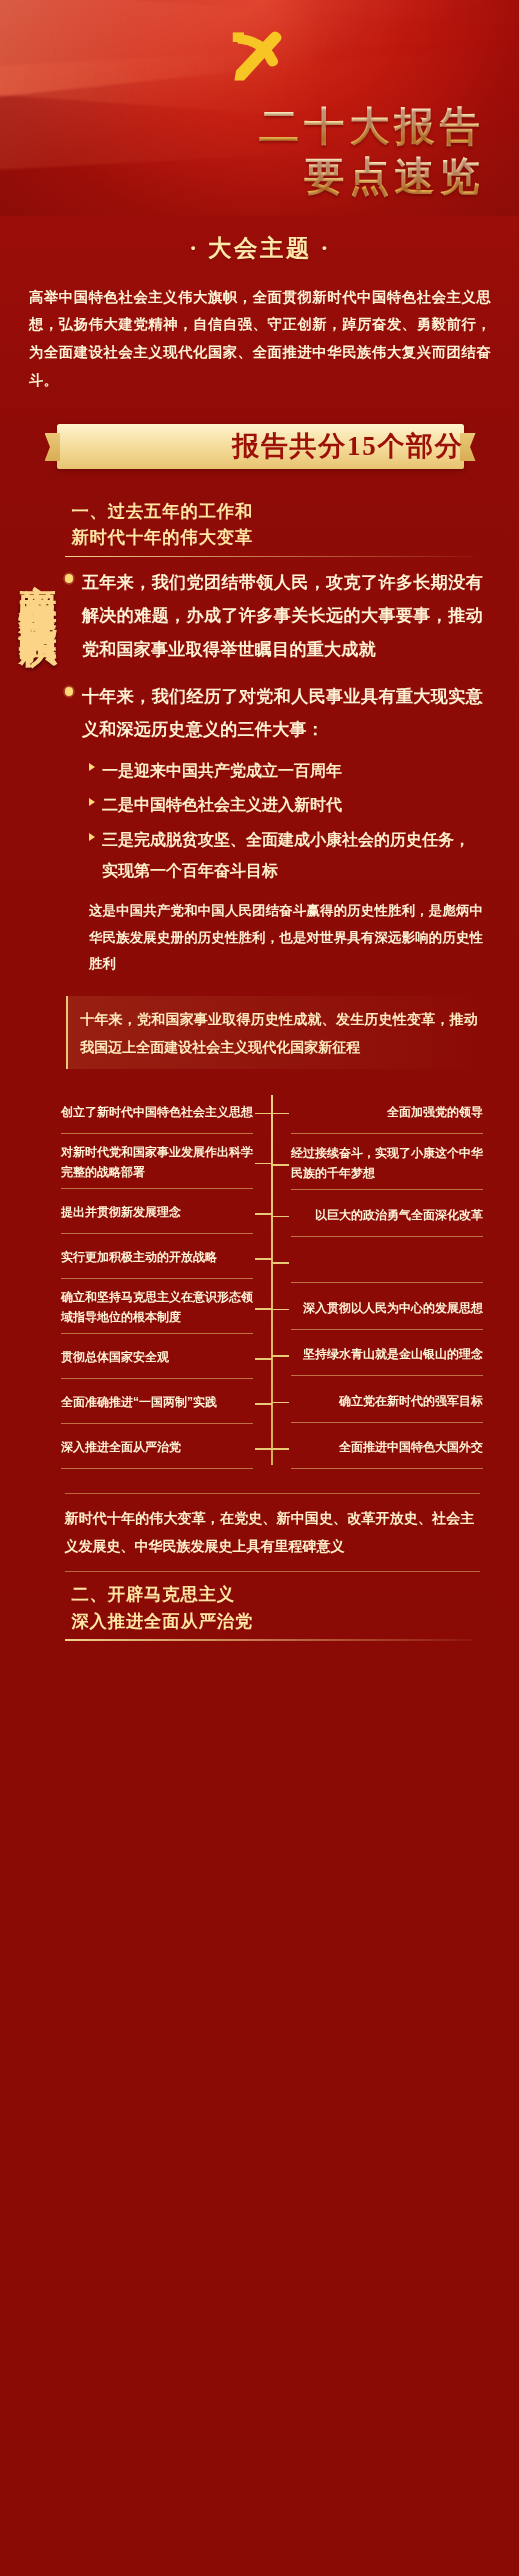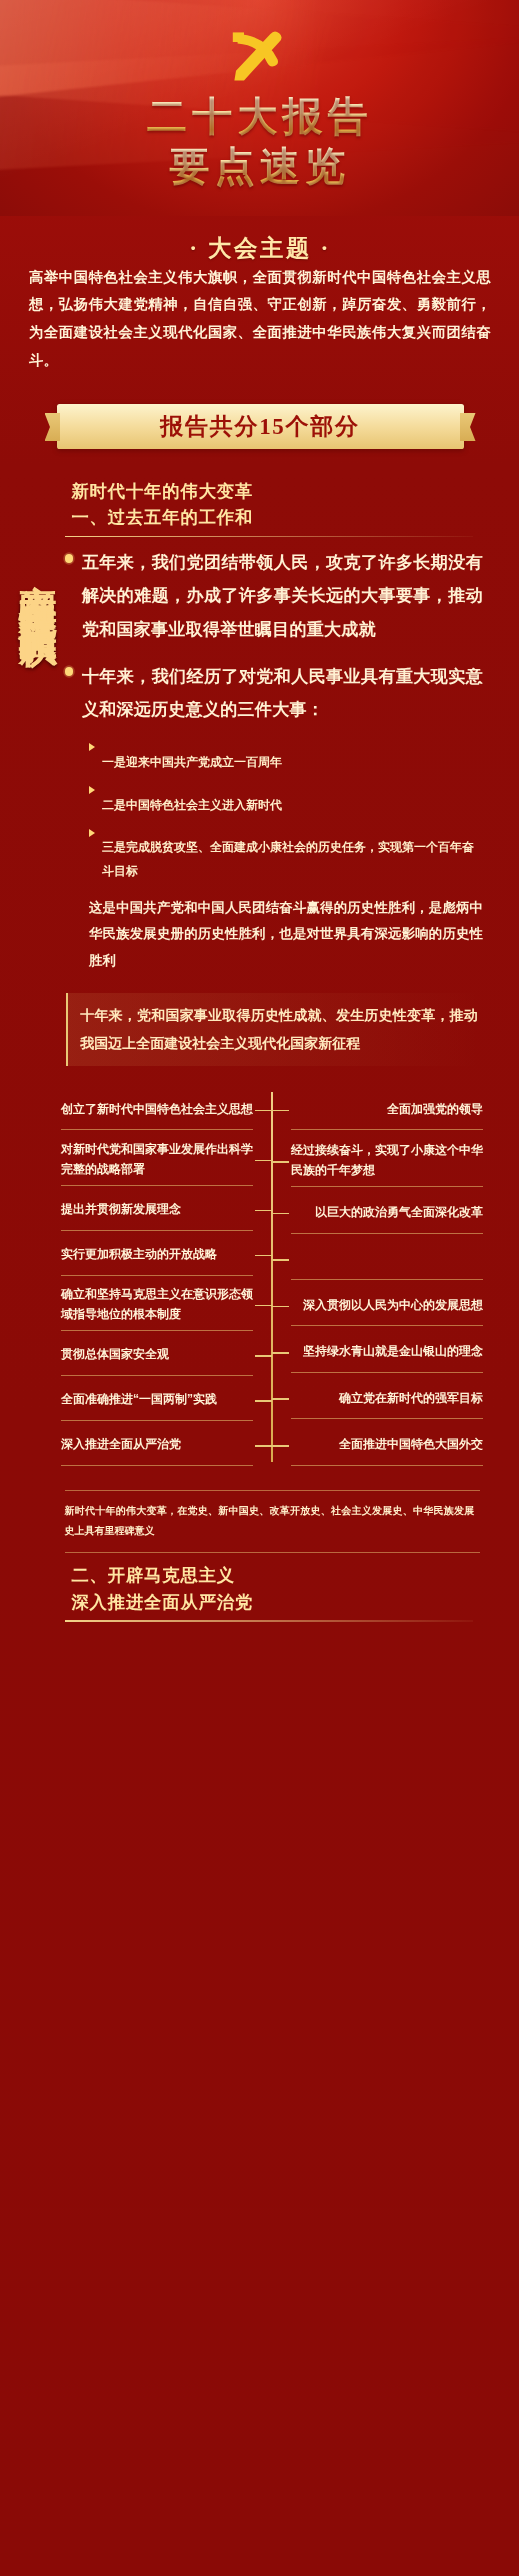--- a/index.html
+++ b/index.html
@@ -50,24 +50,24 @@
     display: flex; align-items: center; justify-content: center;
   }
   .emblem {
     width: 80px; height: 80px;
     display: block;
   }
 
   .title-block {
     position: absolute;
     left: 50%;
-    top: 92px;
+    top: 102px;
     transform: translateX(-50%);
     width: 450px;
-    text-align: center;
+    text-align: right;
   }
   .title-line {
     font-size: 40px;
     font-weight: bold;
     letter-spacing: 5.2px;
     line-height: 1.25;
     background: linear-gradient(180deg, #fff6d8 0%, #ffe9a8 40%, #e8b445 75%, #f7dd9b 100%);
     -webkit-background-clip: text;
     background-clip: text;
     color: transparent;
@@ -91,20 +91,21 @@
     text-shadow: 0 0.9px 1.7px rgba(80,0,0,.5);
   }
   .theme-body {
     font-size: 14.3px;
     line-height: 1.95;
     color: #fff3d6;
     text-align: justify;
     text-align-last: left;
     font-weight: bold;
     letter-spacing: 0.3px;
+    margin-top: 20px;
   }
 
   
   .ribbon {
     position: relative;
     width: 407px;
     margin: 5.2px auto 0 auto;
     height: 45px;
   }
   .ribbon .bar {
@@ -119,22 +120,22 @@
     position: absolute; top: 8.7px;
     width: 15.6px; height: 28px;
     background: linear-gradient(180deg,#e9c877,#d8ad54);
   }
   .ribbon .bar:before { left: -12px; clip-path: polygon(0 0,100% 0,100% 100%,0 100%,35% 50%); }
   .ribbon .bar:after  { right: -12px; clip-path: polygon(0 0,100% 0,65% 50%,100% 100%,0 100%); }
   .ribbon .txt {
     position: relative;
     z-index: 2;
     line-height: 45px;
-    text-align: center;
-    font-size: 23px;
+    text-align: right;
+    font-size: 27px;
     font-weight: bold;
     color: #9c1007;
     letter-spacing: 1.7px;
     font-family: "Liberation Serif", serif;
   }
 
   
   .side-slogan {
     position: absolute;
     left: 8.7px;
@@ -214,25 +215,24 @@
   }
   .sub-item .tri {
     flex: 0 0 auto;
     margin-top: 8.7px;
     width: 0; height: 0;
     border-left: 6px solid #ffd878;
     border-top: 4.3px solid transparent;
     border-bottom: 4.3px solid transparent;
   }
   .sub-item .txt {
-    font-size: 12px;
+    font-size: 16px;
     line-height: 1.95;
     color: #ffeec9;
     font-weight: bold;
-    margin-top: 16px;
   }
 
   .para {
     margin: 12px 0 8px 28px;
     font-size: 13.4px;
     line-height: 1.95;
     color: #fff1d3;
     font-weight: bold;
     text-align: justify;
   }
@@ -307,21 +307,21 @@
     position: absolute;
     left: 0; right: 0; bottom: 1.7px;
     height: 0.9px;
     background: rgba(233,200,119,.55);
   }
 
   
   .emph {
     margin: 22.5px 3.5px 0 3.5px;
     padding: 10.4px 5.2px 10.4px 0;
-    font-size: 10px;
+    font-size: 14px;
     line-height: 2;
     color: #ffeec9;
     font-weight: bold;
     text-align: justify;
     border-top: 1.7px solid rgba(233,200,119,.5);
     border-bottom: 1.7px solid rgba(233,200,119,.5);
   }
 
   .sec-head.second { }
 
@@ -362,22 +362,22 @@
   <div class="ribbon">
     <div class="bar"></div>
     <div class="txt">报告共分15个部分</div>
   </div>
 
   <div class="side-slogan">高举中国特色社会主义伟大旗帜</div>
 
   <div class="content">
 
     <div class="sec-head">
+      <div class="sh-line">一、过去五年的工作和</div>
       <div class="sh-line">新时代十年的伟大变革</div>
-      <div class="sh-line">一、过去五年的工作和</div>
       <div class="underline"></div>
     </div>
 
     <div class="bullet">
       <div class="dot"></div>
       <div class="txt">五年来，我们党团结带领人民，攻克了许多长期没有解决的难题，办成了许多事关长远的大事要事，推动党和国家事业取得举世瞩目的重大成就</div>
     </div>
 
     <div class="bullet">
       <div class="dot"></div>

